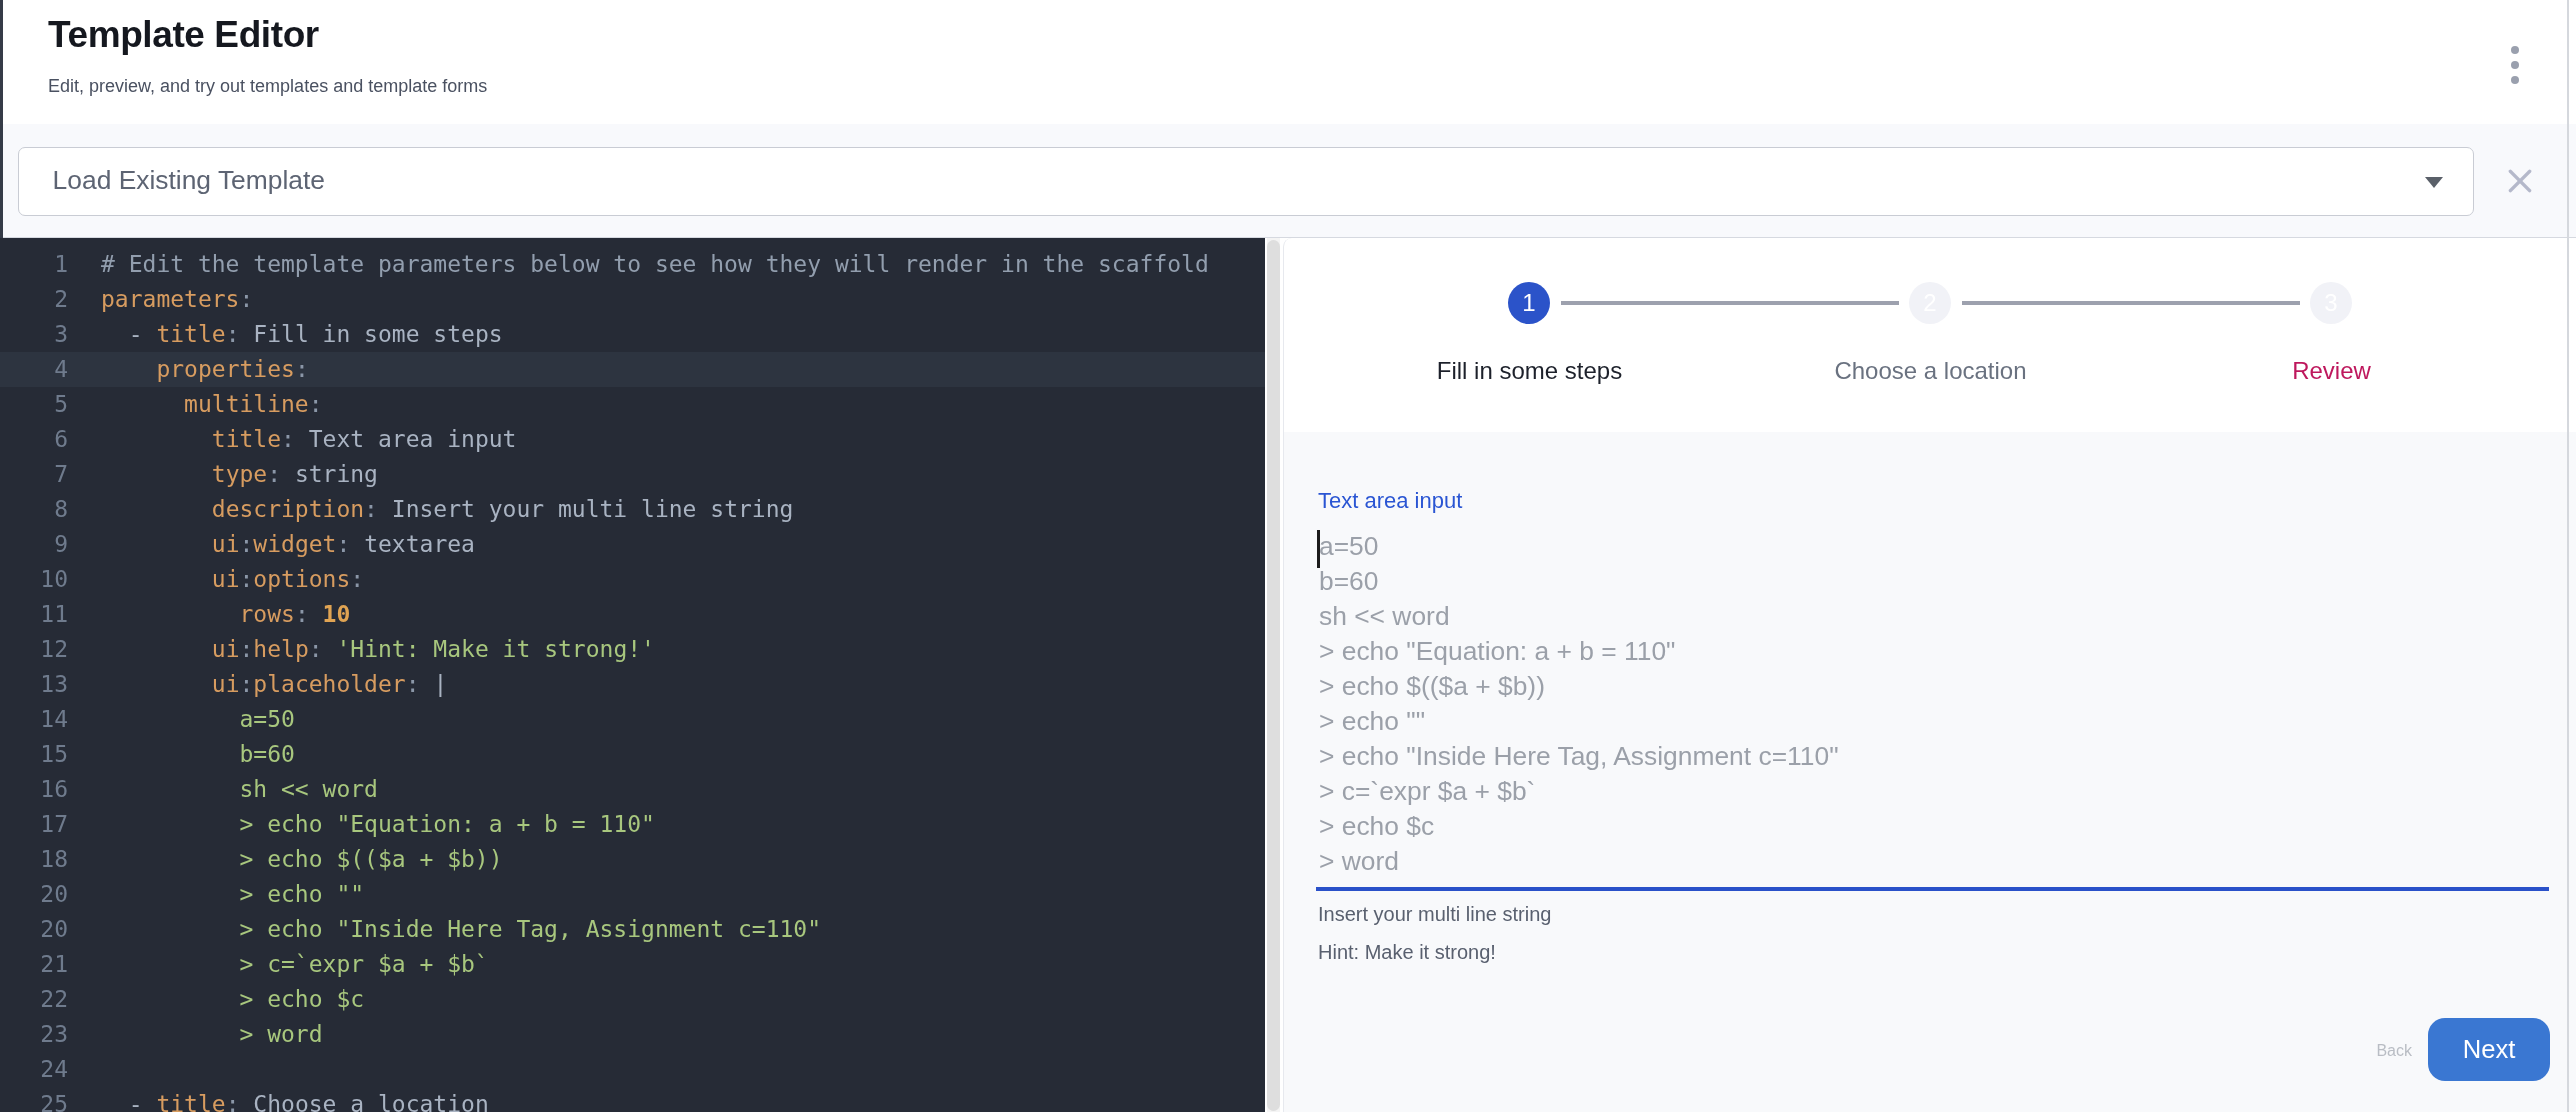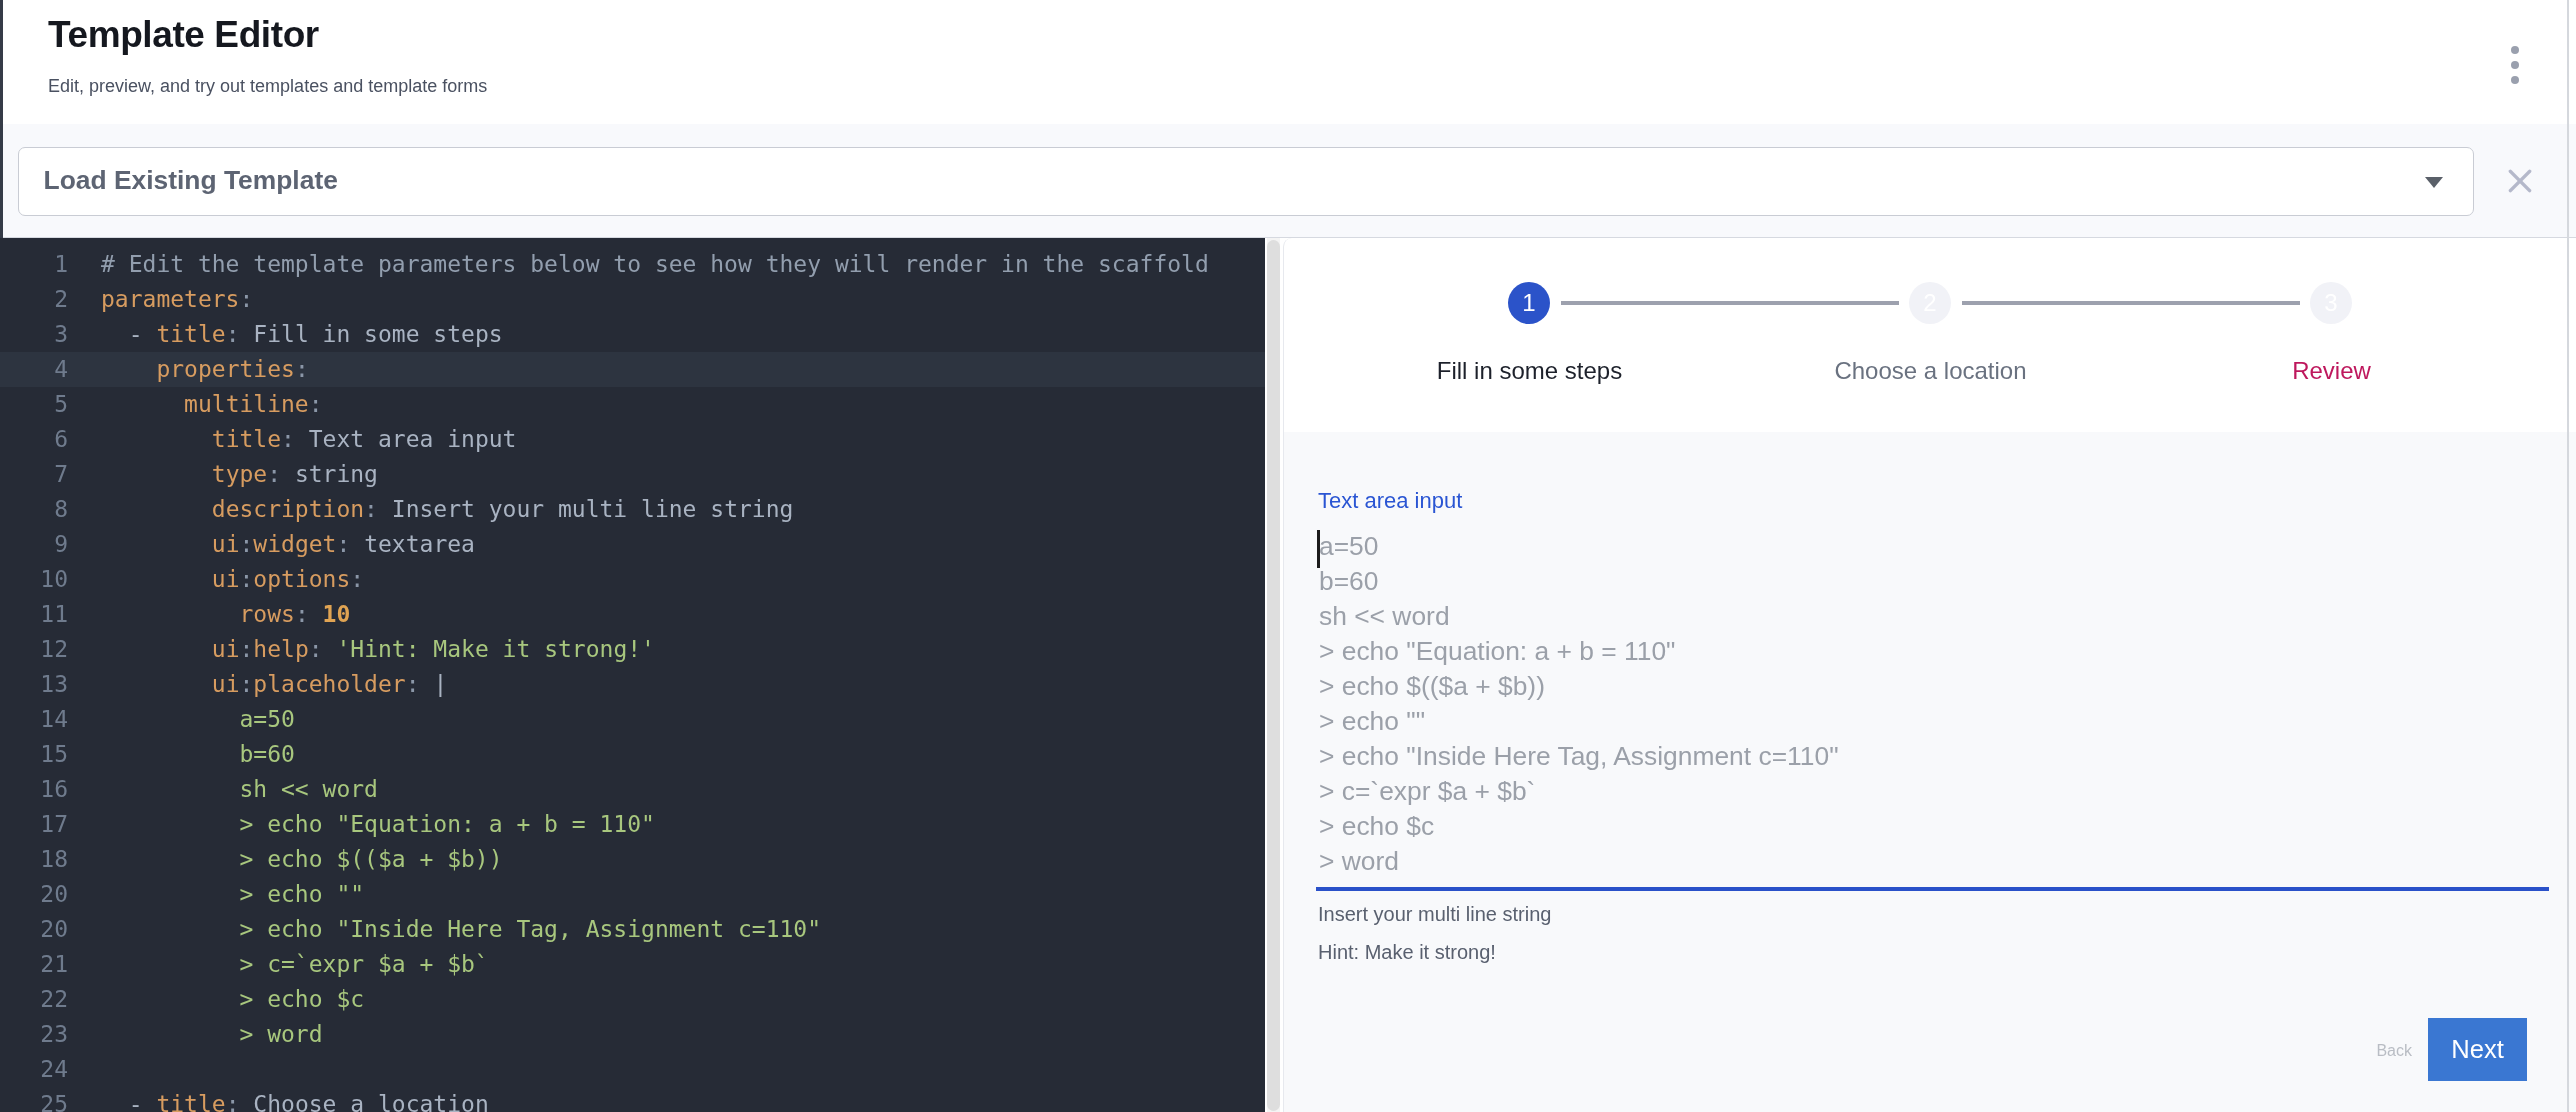--- a/index.html
+++ b/index.html
@@ -10,21 +10,21 @@
   
   .header { position:absolute; left:0; top:0; width:2576px; height:126px; background:#fff; border-bottom:1.8px solid #dadde4; }
   .page-title { position:absolute; left:48px; top:14px; font-size:37px; font-weight:700; color:#15181f; letter-spacing:-0.4px; }
   .page-subtitle { position:absolute; left:48px; top:76px; font-size:18px; color:#4a5161; }
   .kebab { position:absolute; left:2500px; top:41px; width:30px; height:48px; display:flex; flex-direction:column; align-items:center; justify-content:center; gap:6.2px; cursor:pointer; }
   .kebab .dot { width:8.8px; height:8.8px; border-radius:50%; background:#9aa0ae; }
 
   
   .toolbar { position:absolute; left:0; top:124px; width:2576px; height:114px; background:#f8f9fc; border-bottom:1.8px solid #d6d9e0; }
   .select-box { position:absolute; left:17.6px; top:23px; width:2456px; height:69px; background:#fff; border:1.8px solid #c9ccd4; border-radius:7px; }
-  .select-value { position:absolute; left:25px; top:0; height:65px; line-height:65px; font-size:26.4px; color:#5d6473;font-weight:bold; }
+  .select-value { position:absolute; left:34px; top:0; height:65px; line-height:65px; font-size:26.4px; color:#5d6473; }
   .select-caret { position:absolute; right:30px; top:29px; width:0; height:0; border-left:9.7px solid transparent; border-right:9.7px solid transparent; border-top:11.5px solid #5a6069; }
   .clear-btn { position:absolute; left:2498px; top:35px; width:44px; height:44px; display:flex; align-items:center; justify-content:center; cursor:pointer; }
 
   
   .editor { position:absolute; left:0; top:238px; width:1265px; height:875px; background:#262b36; overflow:hidden; padding-top:8.8px; }
   .code-line { height:35px; line-height:35px; font-family:"DejaVu Sans Mono", monospace; font-size:23px; white-space:pre;padding-left:32px; }
   .code-line.active { background:#2d3440; }
   .line-num { display:inline-block; width:36px; text-align:right; color:#6f7b8d; margin-right:33px; }
   .tk-comment { color:#929eae; }
   .tk-key { color:#d79c60; }
@@ -56,21 +56,21 @@
   .form-area { position:absolute; left:0; top:194px; width:1293px; height:681px; background:#f8f9fb; }
   .field-label { position:absolute; left:34px; top:56px; font-size:22px; color:#2a55d3; }
   .textarea-region { position:absolute; left:0; top:88px; width:1293px; height:370px; cursor:text; }
   .ta-caret { position:absolute; left:33px; top:9.7px; width:2.6px; height:38px; background:#1b1b1b; }
   .ta-lines { position:absolute; left:35px; top:8.8px; }
   .ta-line { height:35px; line-height:35px; font-size:26.4px; color:#9ba0a9; white-space:pre; }
   .ta-underline { position:absolute; left:32px; top:367px; width:1233px; height:3.5px; background:#2a51c9; }
   .helper-text { position:absolute; left:34px; top:471px; font-size:20px; color:#59606f; }
   .hint-text { position:absolute; left:34px; top:509px; font-size:20px; color:#59606f; }
   .back-btn { position:absolute; left:1018px; top:592px; width:110px; height:53px; line-height:53px; text-align:right; font-size:16px; font-weight:500; color:#b9bdc4; cursor:default; }
-  .next-btn { position:absolute; left:1144px; top:586px; width:99px; height:63px; line-height:63px; text-align:center; font-size:25.6px; font-weight:500; color:#ffffff; background:#3a77d2; border-radius:0; cursor:pointer; }
+  .next-btn { position:absolute; left:1144px; top:586px; width:122px; height:63px; line-height:63px; text-align:center; font-size:25.6px; font-weight:500; color:#ffffff; background:#3a77d2; border-radius:17px; cursor:pointer; }
 
   .page-edge-right { position:absolute; left:2567px; top:0; width:1.8px; height:1113px; background:#d5d8dd; }
   .page-edge-left { position:absolute; left:0; top:0; width:2.6px; height:238px; background:#353b47; }
 </style>
 </head>
 <body>
 
 <div class="app">
 
   <div class="header">

